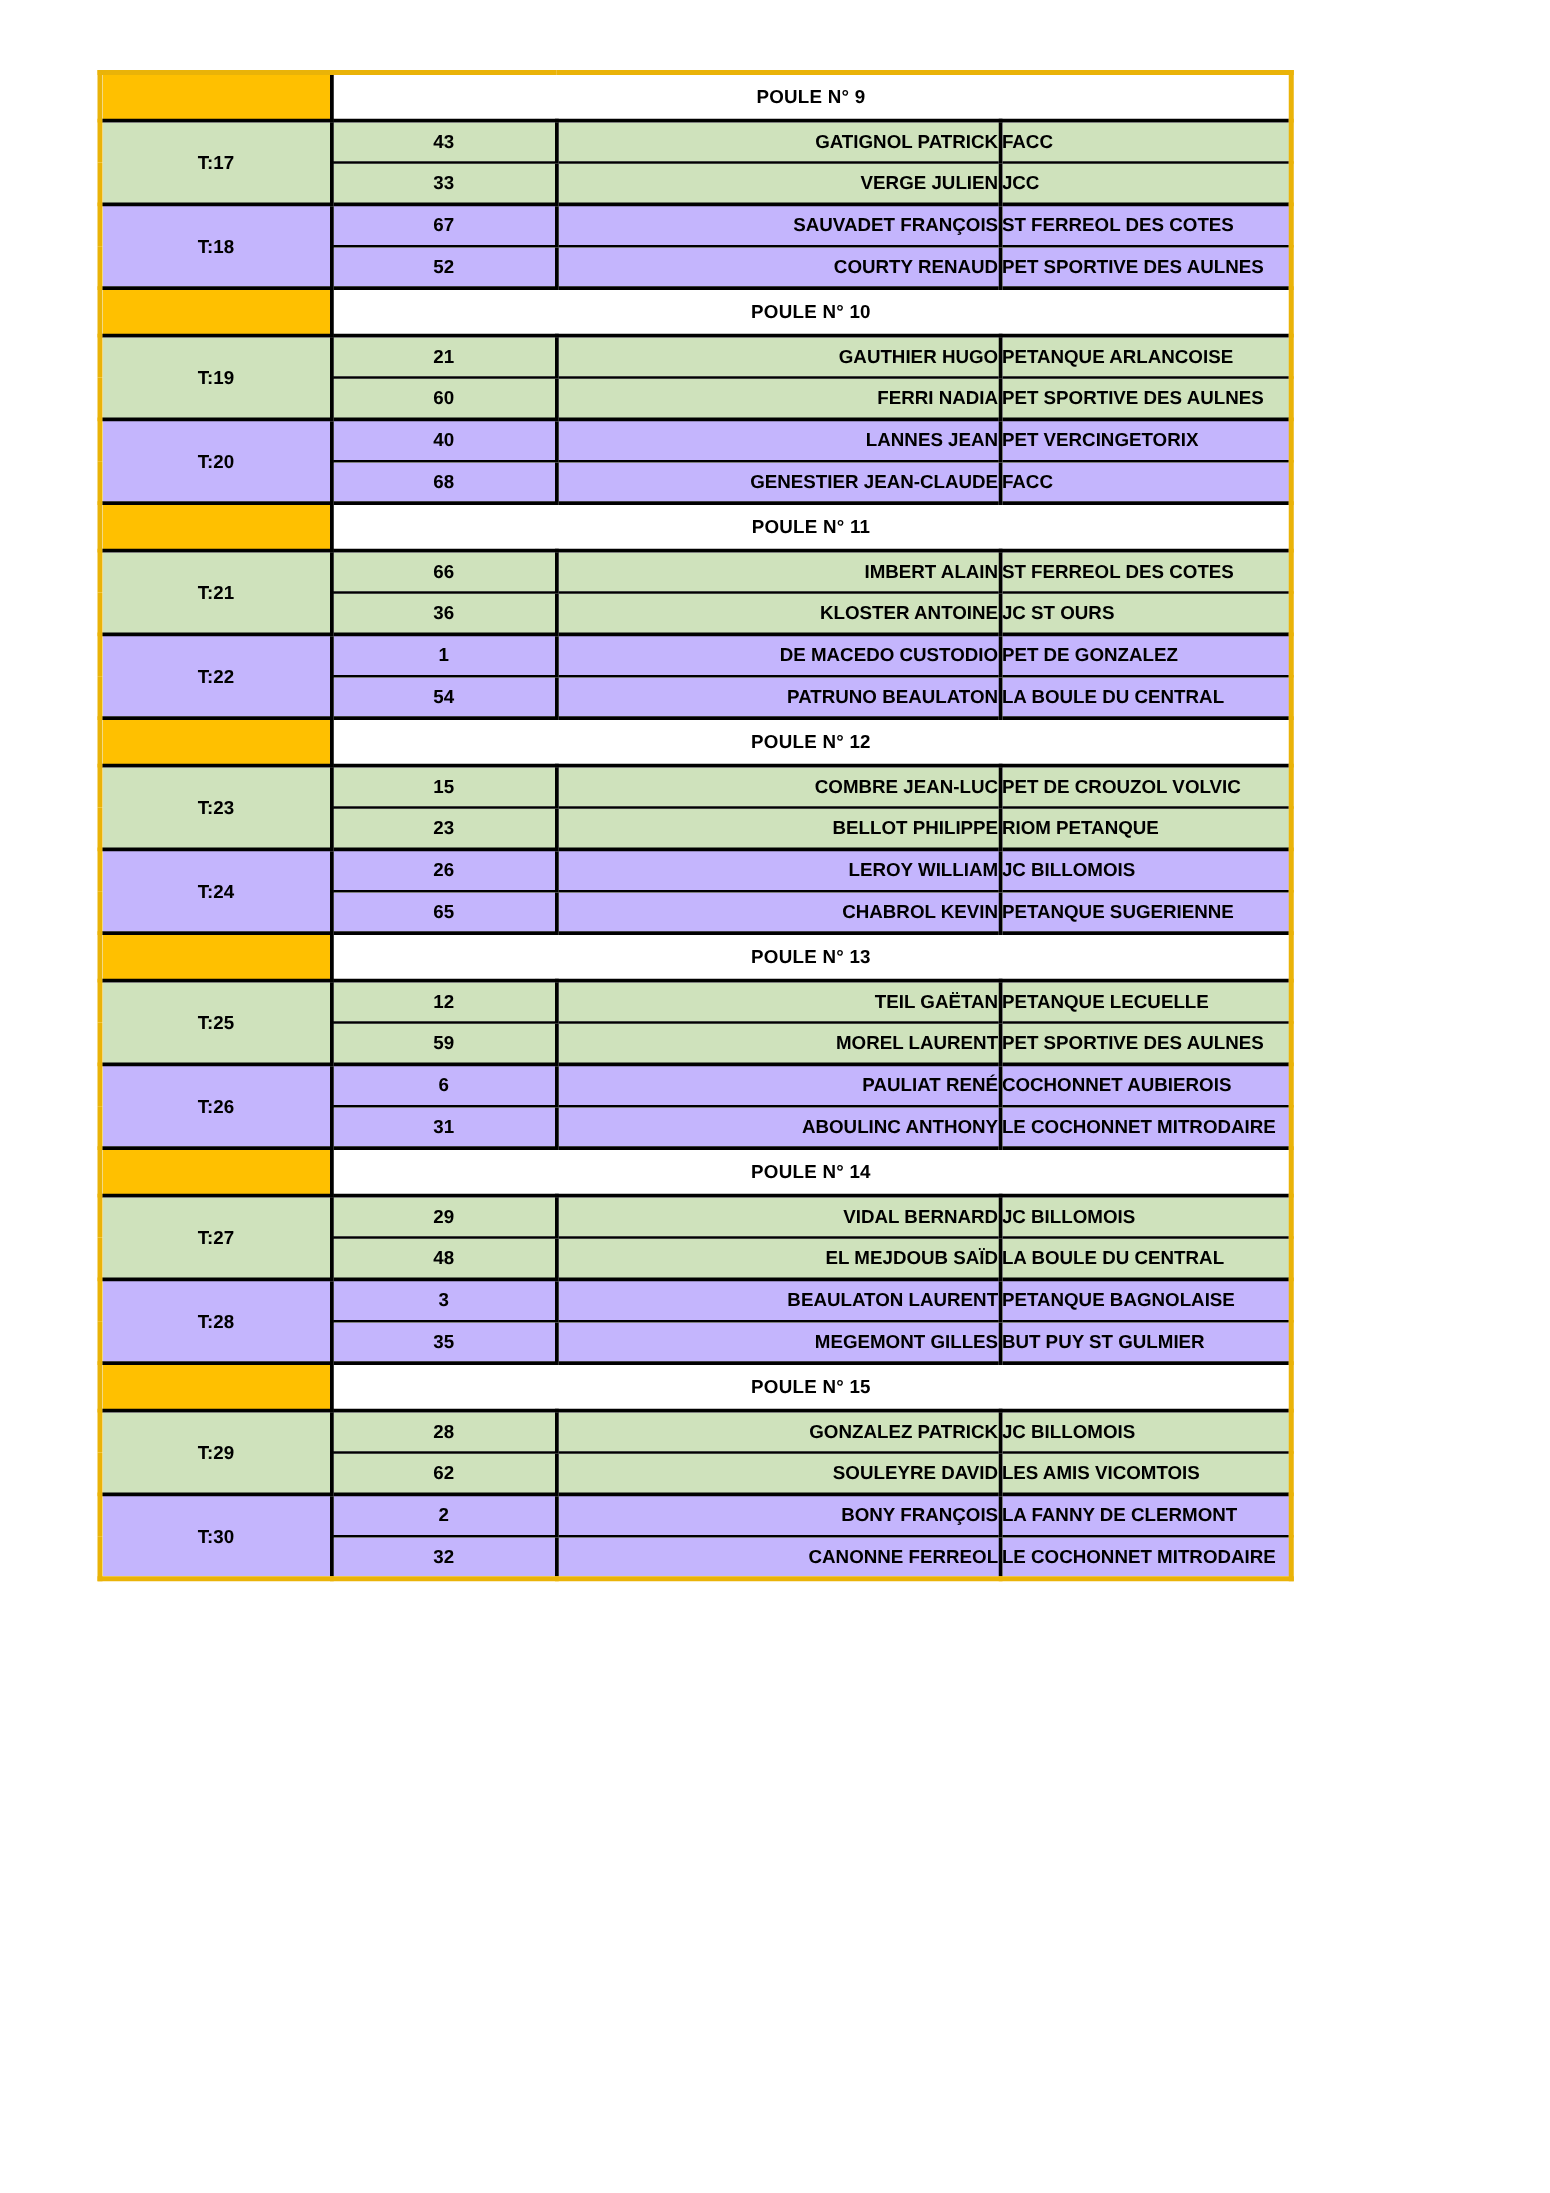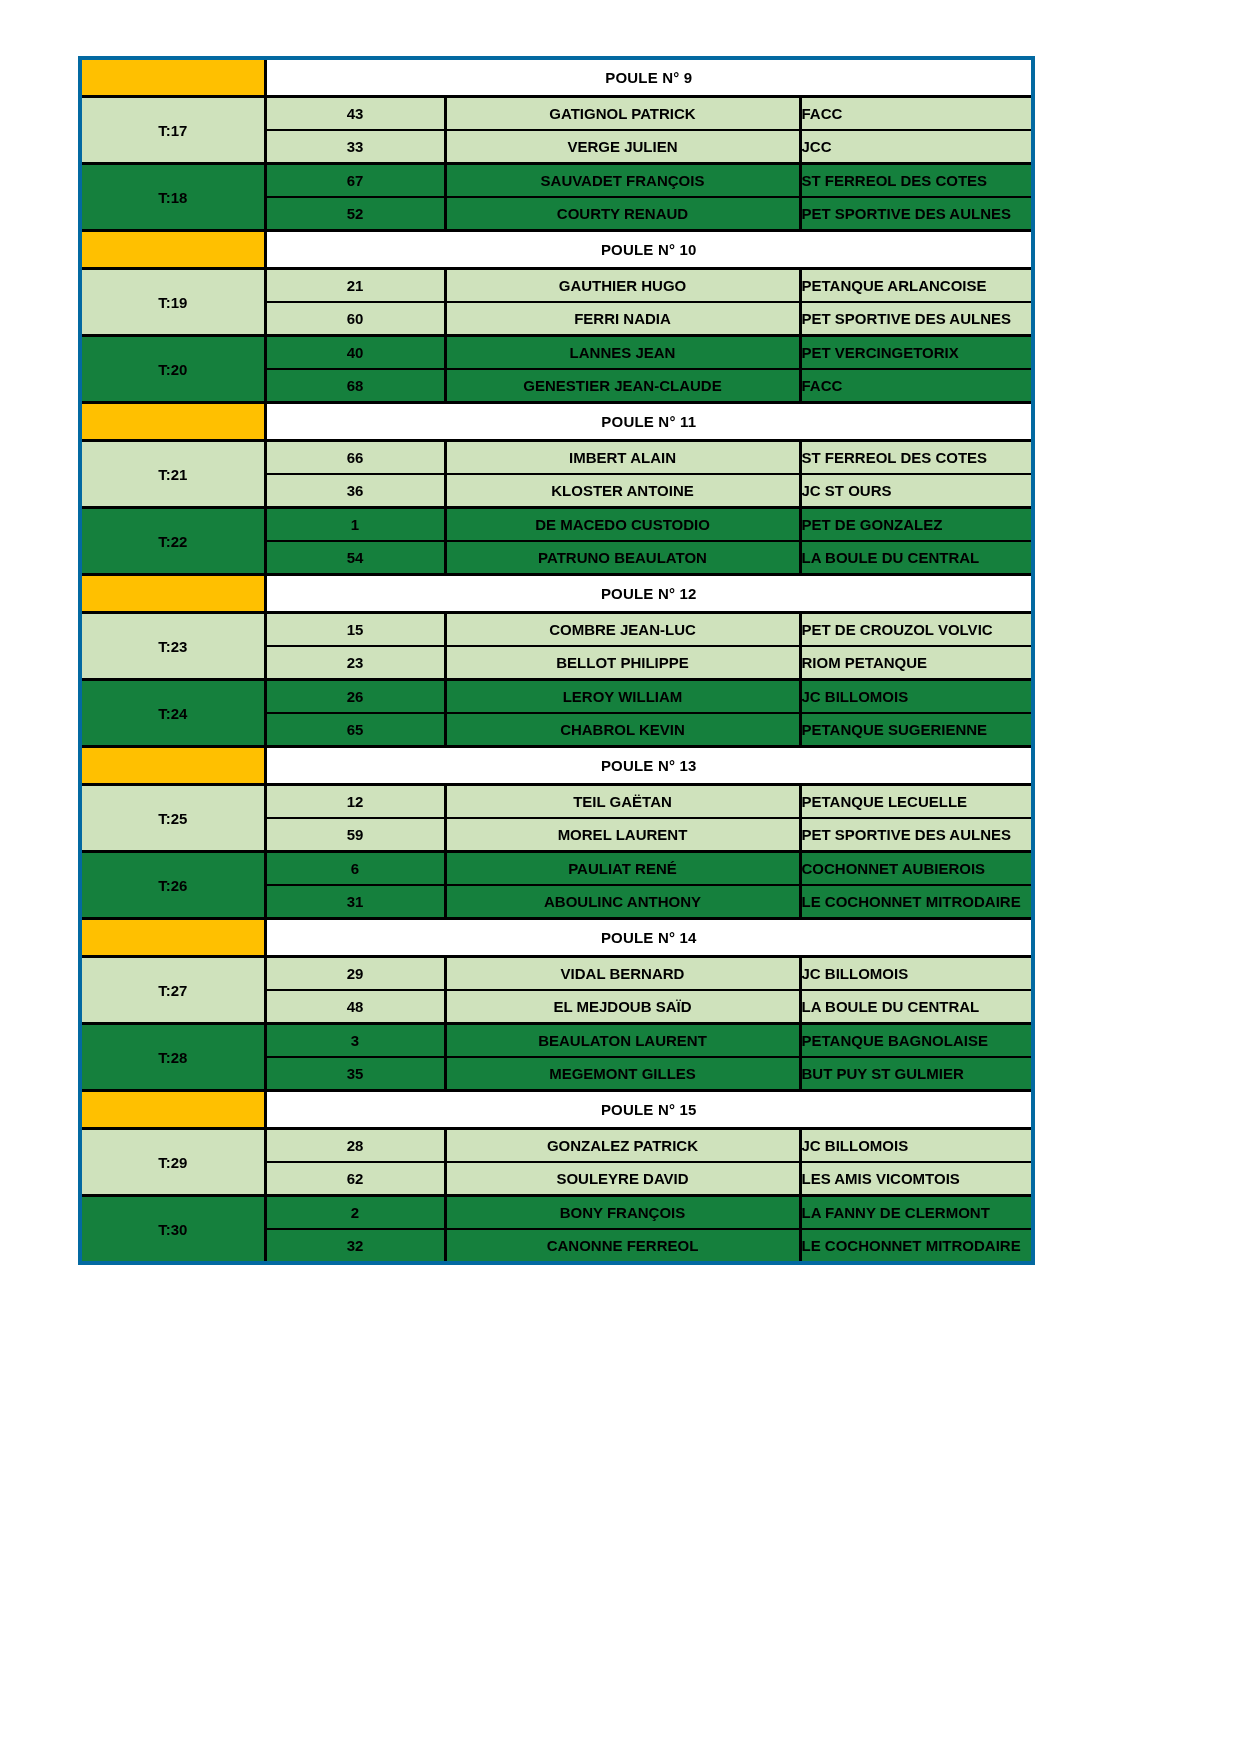--- a/index.html
+++ b/index.html
@@ -15,21 +15,21 @@
     background: #ffffff;
     overflow: hidden;
   }
   table.pool-table {
     position: absolute;
     left: 78px;
     top: 56px;
     border-collapse: collapse;
     table-layout: fixed;
     width: 953px;
-    border: 4px solid #0369a1;
+    border: 4px solid #eab308;
   }
   table.pool-table td {
     border: 2px solid #000000;
     border-left-width: 3px;
     border-right-width: 3px;
     padding: 0;
     font-weight: bold;
     font-size: 15px;
     color: #000000;
     overflow: hidden;
@@ -47,30 +47,30 @@
     background: #ffffff;
     text-align: center;
     letter-spacing: 0.2px;
   }
   td.time-cell {
     text-align: center;
     border-bottom-width: 3px;
   }
   td.num-cell { text-align: center; }
   td.name-cell {
-    text-align: center;
+    text-align: right;
     padding-left: 6px;
   }
   td.club-cell {
     text-align: left;
     padding-left: 5px;
     color: #0000EE;
   }
   tr.green td { background: #CFE2BC; }
-  tr.blue td { background: #15803d; }
+  tr.blue td { background: #c4b5fd; }
   tr.poule-header td.poule-title { background: #ffffff; }
 </style>
 </head>
 <body>
 
 <div class="page">
   <table class="pool-table">
     <colgroup>
       <col style="width:185px">
       <col style="width:180px">

